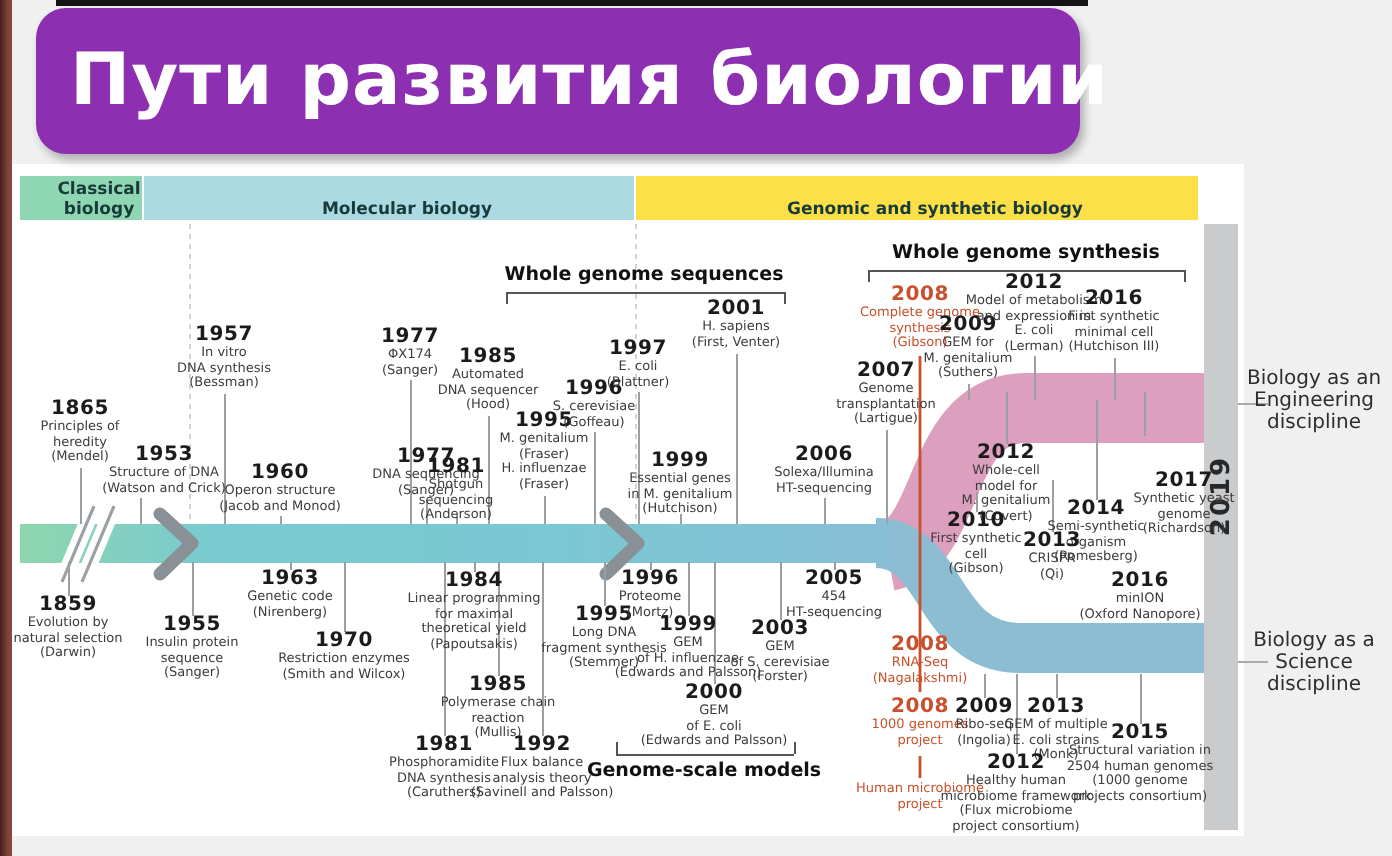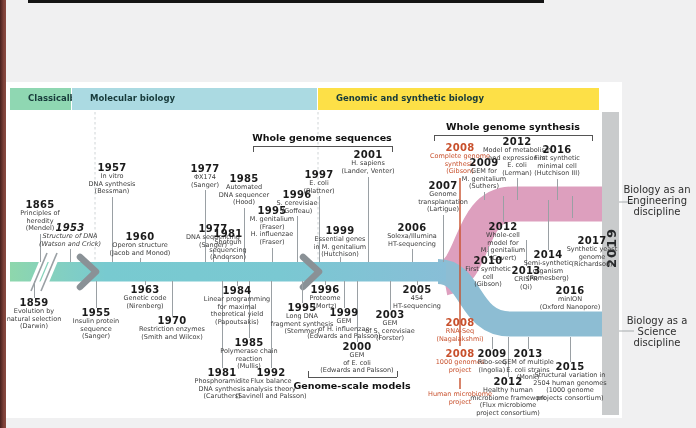--- a/index.html
+++ b/index.html
@@ -12,22 +12,22 @@
   #top-line{position:absolute;left:28px;top:0;width:516px;height:2.5px;background:#141414;}
 
   #title-box{position:absolute;left:18px;top:4px;width:522px;height:73px;
       background:#8c2fb0;border-radius:15px;box-shadow:2px 3px 5px rgba(0,0,0,.28);
       display:flex;align-items:center;}
   #title-box .t{color:#ffffff;font-weight:bold;font-size:36px;padding-left:17px;letter-spacing:.5px;white-space:nowrap;}
 
   #figure-bg{position:absolute;left:6px;top:82px;width:616px;height:336px;background:#ffffff;}
 
   
-  .era{position:absolute;top:88px;height:22px;display:flex;flex-direction:row;
-       align-items:center;justify-content:space-between;border-right:1px solid #ffffff;box-sizing:border-box;padding-left:18px;}
+  .era{position:absolute;top:88px;height:22px;display:flex;flex-direction:column;
+       align-items:center;justify-content:flex-end;border-right:1px solid #ffffff;box-sizing:border-box;padding-left:18px;}
   .era-line{font-weight:bold;color:#173a3a;font-size:8.5px;line-height:9.5px;white-space:nowrap;}
 
   svg#bands{position:absolute;left:0;top:0;}
 
   
   .ev{position:absolute;transform:translateX(-50%);display:flex;flex-direction:column;
       align-items:center;white-space:nowrap;z-index:6;}
   .ev .yr{font-weight:bold;font-size:10px;line-height:10px;color:#1b1b1b;letter-spacing:.3px;}
   .ev .ln{font-size:6.5px;line-height:7.6px;color:#3c3c3c;text-align:center;}
   .ev.red .yr{color:#c8502c;}
@@ -46,20 +46,23 @@
       font-weight:bold;font-size:13px;color:#26282a;letter-spacing:1px;}
 </style>
 </head>
 <body>
 
 <div id="slide">
   <div id="left-strip"></div>
   <div id="top-line"></div>
   <div id="figure-bg"></div>
 
+  <div id="title-box">
+    <span class="t">Пути развития биологии</span>
+  </div>
 
   <svg id="bands" width="696" height="428" viewBox="0 0 696 428">
     <defs>
       <linearGradient id="bandgrad" x1="0" y1="0" x2="1" y2="0">
         <stop offset="0" stop-color="#8ed7ac"></stop>
         <stop offset="0.12" stop-color="#82cfc2"></stop>
         <stop offset="0.22" stop-color="#78cad0"></stop>
         <stop offset="0.62" stop-color="#7ac8d2"></stop>
         <stop offset="1" stop-color="#88bed7"></stop>
       </linearGradient>
@@ -95,21 +98,21 @@
 
   <div id="fig-layer">
       <div class="tick" style="left: 39.5px; top: 234px; height: 28px;"></div>
       <div class="ev" style="left: 40px; top: 200px;">
         <div class="yr">1865</div>
         <div class="ln">Principles of</div>
         <div class="ln">heredity</div>
         <div class="ln">(Mendel)</div>
       </div>
       <div class="tick" style="left: 69.5px; top: 249px; height: 13px;"></div>
-      <div class="ev" style="left: 70px; top: 223px; font-style: italic;">
+      <div class="ev" style="left: 82px; top: 223px;">
         <div class="yr">1953</div>
         <div class="ln">Structure of DNA</div>
         <div class="ln">(Watson and Crick)</div>
       </div>
       <div class="tick" style="left: 111.5px; top: 197px; height: 65px;"></div>
       <div class="ev" style="left: 112px; top: 163px;">
         <div class="yr">1957</div>
         <div class="ln">In vitro</div>
         <div class="ln">DNA synthesis</div>
         <div class="ln">(Bessman)</div>
@@ -170,21 +173,21 @@
       <div class="ev" style="left: 340px; top: 226px;">
         <div class="yr">1999</div>
         <div class="ln">Essential genes</div>
         <div class="ln">in M. genitalium</div>
         <div class="ln">(Hutchison)</div>
       </div>
       <div class="tick" style="left: 367.5px; top: 177px; height: 85px;"></div>
       <div class="ev" style="left: 368px; top: 150px;">
         <div class="yr">2001</div>
         <div class="ln">H. sapiens</div>
-        <div class="ln">(Lander, Venter)</div>
+        <div class="ln">(First, Venter)</div>
       </div>
       <div class="tick" style="left: 411.5px; top: 249px; height: 13px;"></div>
       <div class="ev" style="left: 412px; top: 223px;">
         <div class="yr">2006</div>
         <div class="ln">Solexa/Illumina</div>
         <div class="ln">HT-sequencing</div>
       </div>
       <div class="tick" style="left: 442.5px; top: 215px; height: 47px;"></div>
       <div class="ev" style="left: 443px; top: 181px;">
         <div class="yr">2007</div>

